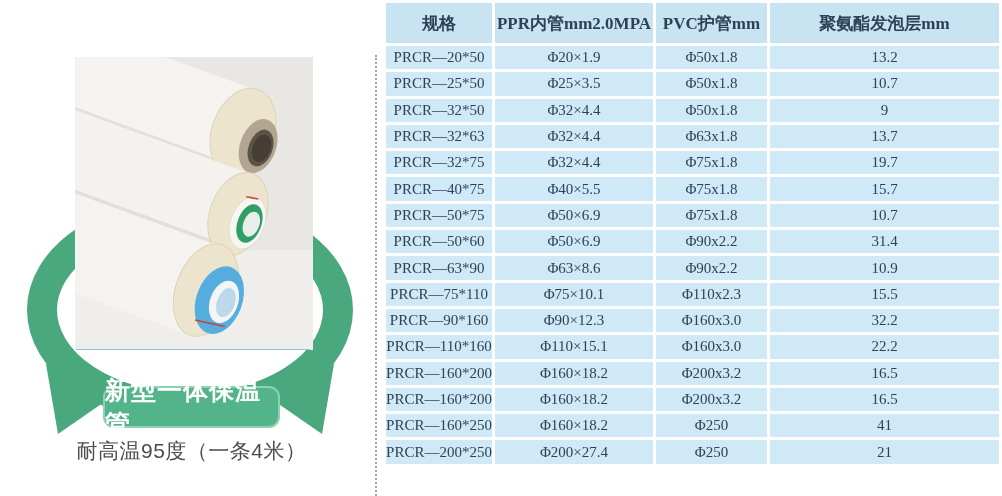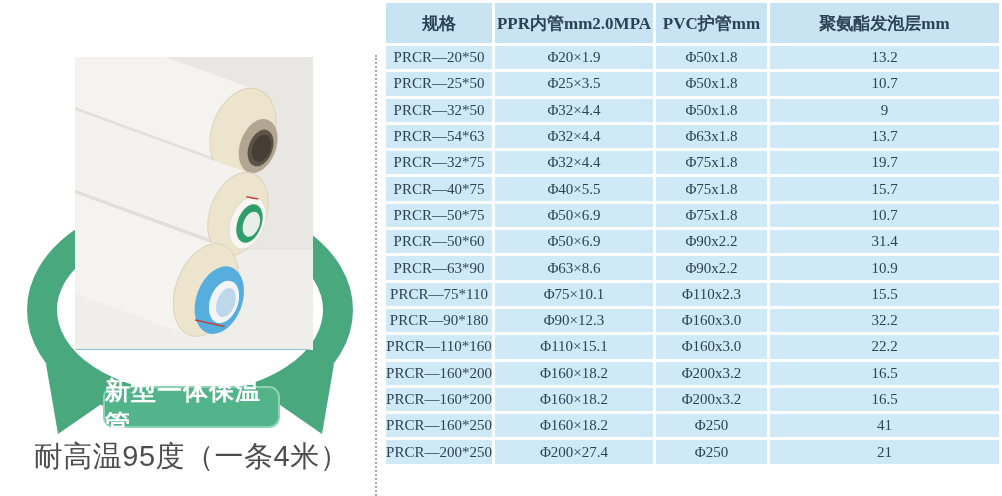--- a/index.html
+++ b/index.html
@@ -25,21 +25,21 @@
     position:absolute;left:103px;top:386px;width:177px;height:42px;
     background:var(--accent-green);
     border:2px solid #8fd2b3;border-radius:11px;box-sizing:border-box;
     display:flex;align-items:center;justify-content:center;
     color:#ffffff;font-size:25px;font-weight:bold;letter-spacing:1px;
     z-index:3;
   }
   .caption{
     position:absolute;left:0;top:437px;width:383px;
     text-align:center;color:var(--caption-gray);
-    font-size:29px;letter-spacing:0.5px;z-index:3;
+    font-size:21px;letter-spacing:0.5px;z-index:3;
   }
   .divider{
     position:absolute;left:375px;top:55px;bottom:0;width:0;
     border-left:2px dotted #a6a6a6;z-index:4;
   }
 
   
   .table-panel{flex:1 1 auto;height:496px;}
   table.spec{
     border-collapse:separate;border-spacing:3px;table-layout:fixed;
@@ -155,21 +155,21 @@
             <td>Φ50x1.8</td>
             <td>10.7</td>
           </tr>
           <tr>
             <td>PRCR—32*50</td>
             <td>Φ32×4.4</td>
             <td>Φ50x1.8</td>
             <td>9</td>
           </tr>
           <tr>
-            <td>PRCR—54*63</td>
+            <td>PRCR—32*63</td>
             <td>Φ32×4.4</td>
             <td>Φ63x1.8</td>
             <td>13.7</td>
           </tr>
           <tr>
             <td>PRCR—32*75</td>
             <td>Φ32×4.4</td>
             <td>Φ75x1.8</td>
             <td>19.7</td>
           </tr>
@@ -197,21 +197,21 @@
             <td>Φ90x2.2</td>
             <td>10.9</td>
           </tr>
           <tr>
             <td>PRCR—75*110</td>
             <td>Φ75×10.1</td>
             <td>Φ110x2.3</td>
             <td>15.5</td>
           </tr>
           <tr>
-            <td>PRCR—90*180</td>
+            <td>PRCR—90*160</td>
             <td>Φ90×12.3</td>
             <td>Φ160x3.0</td>
             <td>32.2</td>
           </tr>
           <tr>
             <td>PRCR—110*160</td>
             <td>Φ110×15.1</td>
             <td>Φ160x3.0</td>
             <td>22.2</td>
           </tr>

